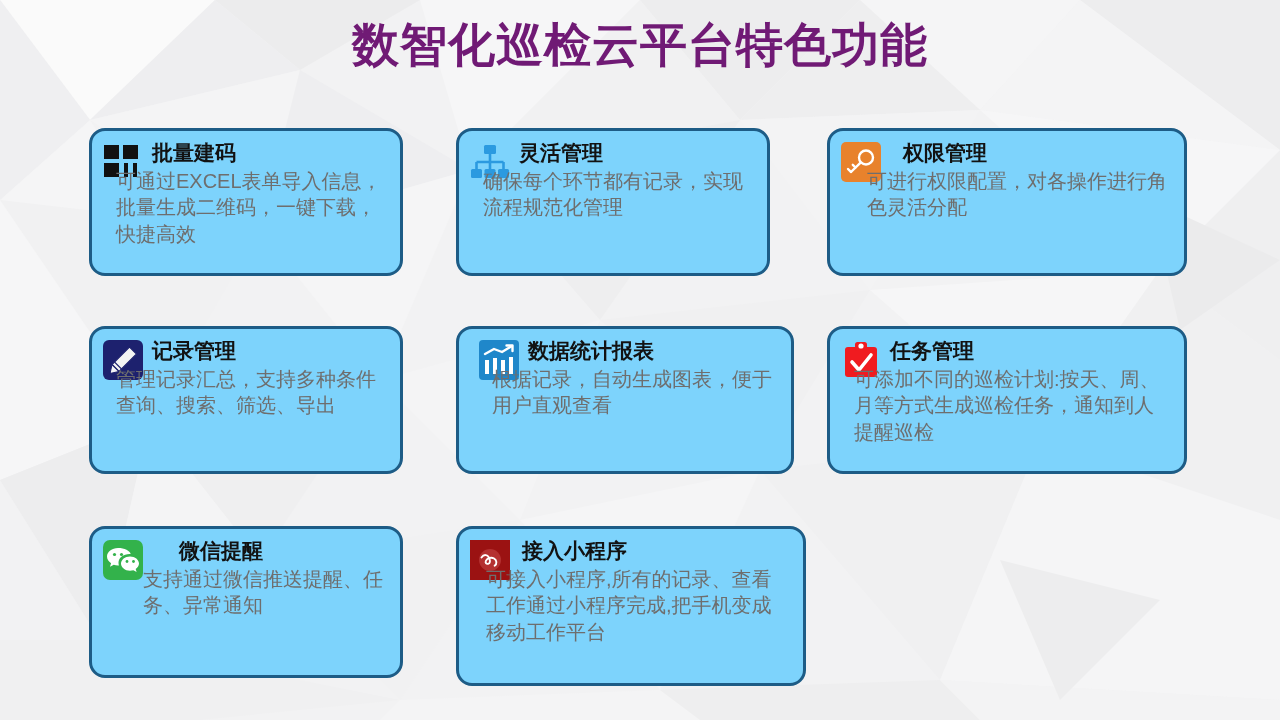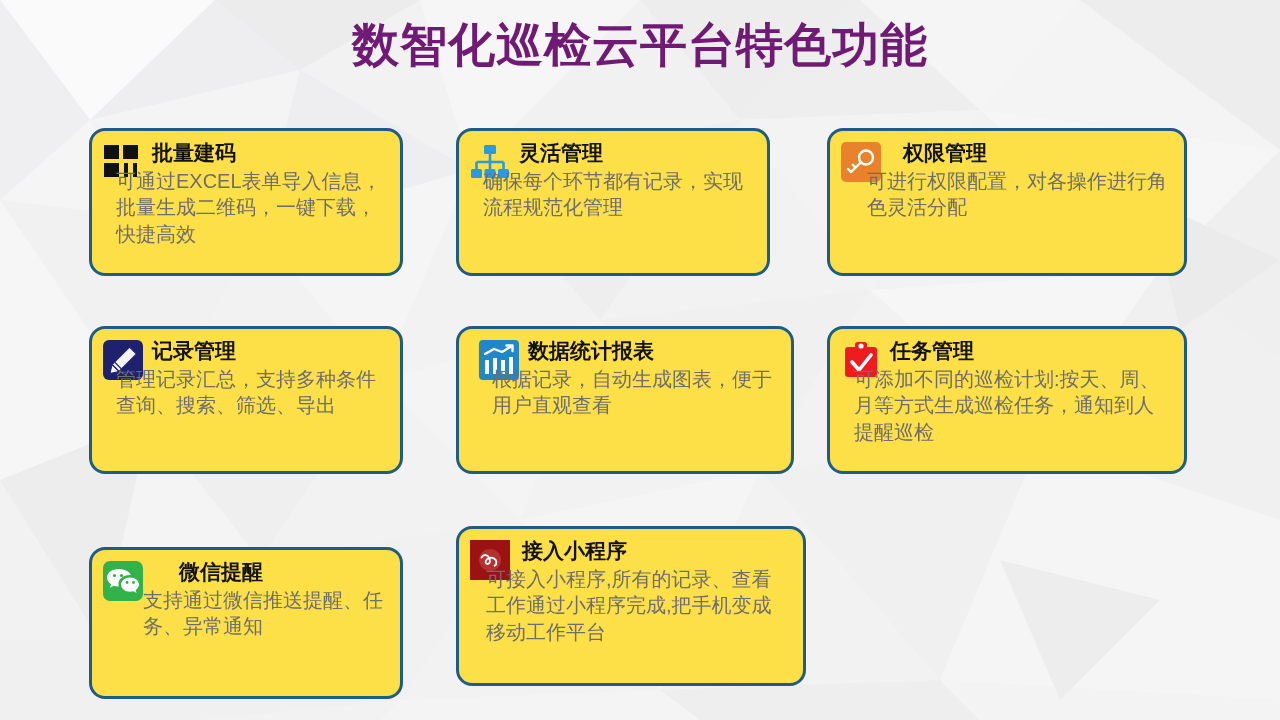--- a/index.html
+++ b/index.html
@@ -30,40 +30,40 @@
 
   
   .grid{
     position:absolute;
     top:128px; left:0; width:1280px; height:580px;
     z-index:2;
   }
 
   .card{
     position:absolute;
-    background:#fde047;
+    background:#7dd3fc;
     border:3px solid #1d5c86;
     border-radius:16px;
     padding:9px 12px 9px 11px;
     display:flex;
     align-items:flex-start;
     gap:9px;
     overflow:hidden;
   }
 
   
   .card.r1c1{ left:89px;  top:0;   width:314px; height:148px; }
   .card.r1c2{ left:456px; top:0;   width:314px; height:148px; }
   .card.r1c3{ left:827px; top:0;   width:360px; height:148px;gap:22px; }
   
   .card.r2c1{ left:89px;  top:198px; width:314px; height:148px; }
   .card.r2c2{ left:456px; top:198px; width:338px; height:148px;padding-left:20px; }
   .card.r2c3{ left:827px; top:198px; width:360px; height:148px; }
   
-  .card.r3c1{ left:89px;  top:419px; width:314px; height:152px;gap:36px; }
+  .card.r3c1{ left:89px;  top:398px; width:314px; height:152px;gap:36px; }
   .card.r3c2{ left:456px; top:398px; width:350px; height:160px;gap:12px; }
 
   .icon-wrap{
     flex:0 0 auto;
     width:40px; height:40px;
     margin-top:2px;
     display:block;
   }
   .icon-wrap svg{ display:block; width:40px; height:40px; }
 

